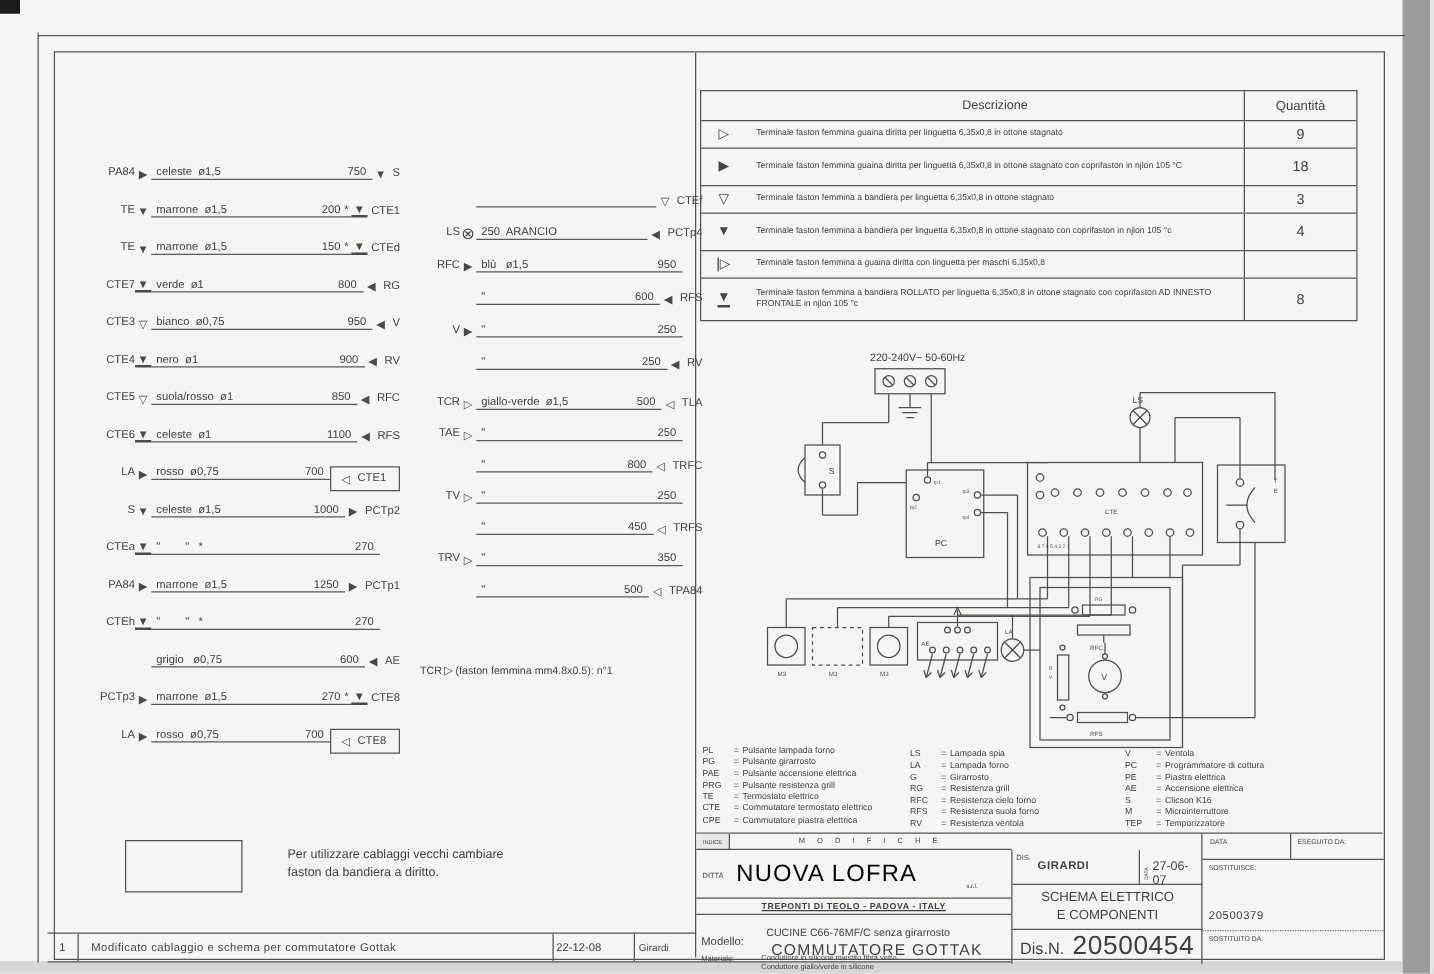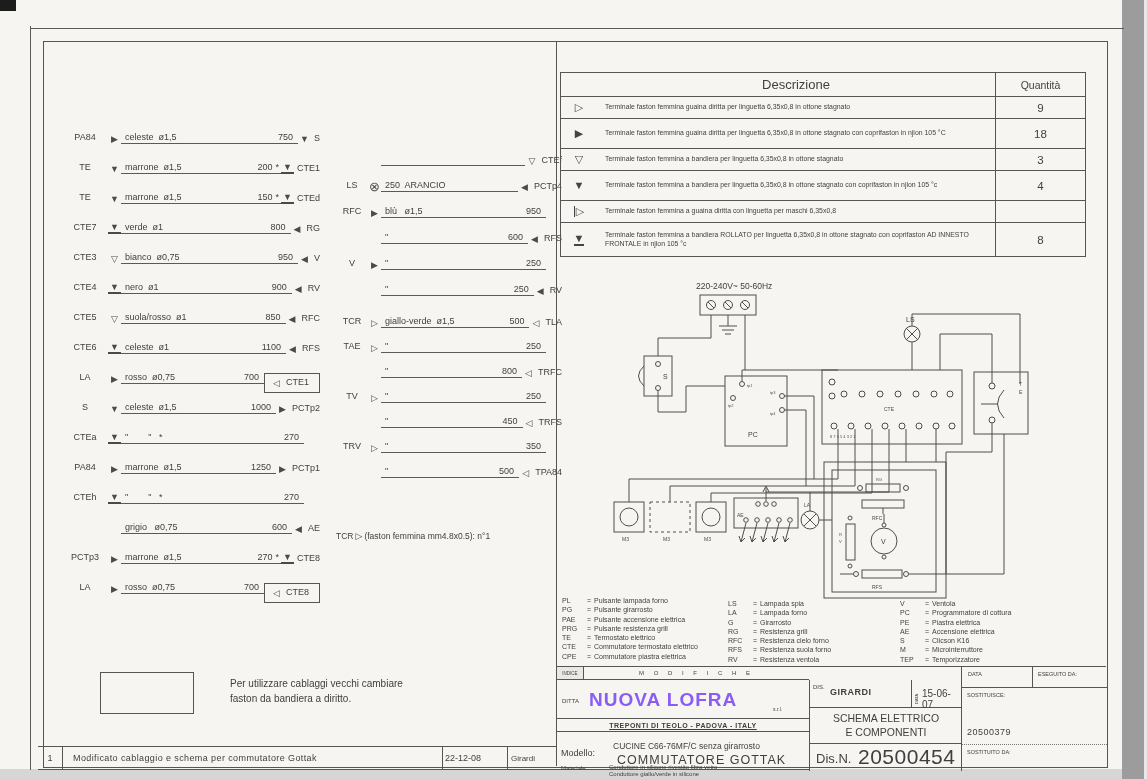--- a/index.html
+++ b/index.html
@@ -15,40 +15,40 @@
   .outer-top{position:absolute;left:30px;top:28px;width:1094px;height:1px;background:#5a5a5a;}
   .inner-frame{position:absolute;left:43px;top:41px;width:1063px;height:725px;border:1px solid #555;}
   .divider-v{position:absolute;left:556px;top:42px;width:1px;height:724px;background:#555;}
 
   
   .wlist{position:absolute;}
   .wrow{display:flex;align-items:flex-end;}
   .wlist-left .wrow{height:30px;width:258px;}
   .wlist-mid-a .wrow{height:26px;width:226px;}
   .wlist-mid-b .wrow{height:25px;width:226px;}
-  .wl{width:46px;text-align:center;font-size:9px;padding-bottom:2px;white-space:nowrap;}
+  .wl{width:46px;text-align:right;font-size:9px;padding-bottom:2px;white-space:nowrap;}
   .wlist-mid-a .wl,.wlist-mid-b .wl{width:32px;}
   .ws{width:13px;text-align:center;font-size:9px;line-height:9px;padding-bottom:0;color:#4a4a4a;}
   .ws.fr{border-bottom:2px solid #4a4a4a;}
   .ws.lamp{font-size:13px;line-height:11px;}
   .wire{flex:1;border-bottom:1px solid #5a5a5a;display:flex;justify-content:space-between;align-items:flex-end;padding:0 2px 1px 4px;}
   .wmid{font-size:9px;white-space:pre;}
   .wlen{font-size:9px;white-space:nowrap;}
   .wlen b{font-weight:normal;margin-left:3px;}
   .wrbox{display:flex;align-items:flex-end;gap:3px;padding-bottom:0;}
   .wrbox.boxed{border:1px solid #555;padding:3px 10px 4px 5px;margin-bottom:-9px;}
   .wr{font-size:9px;white-space:nowrap;padding-bottom:1px;}
   .tcr-note{position:absolute;left:336px;top:531px;font-size:8.5px;white-space:nowrap;}
   .tcr-note .g{font-size:9px;margin:0 2px;}
 
   
   .ptable{position:absolute;left:560px;top:72px;width:524px;border:1px solid #555;background:transparent;}
   .phead,.prow{display:grid;grid-template-columns:36px 1fr 90px;}
   .phead{height:23px;border-bottom:1px solid #555;}
-  .phead .pc-desc{font-size:13px;display:flex;align-items:center;justify-content:center;}
+  .phead .pc-desc{font-size:10px;display:flex;align-items:center;justify-content:center;}
   .phead .pc-qty{font-size:10.5px;display:flex;align-items:center;justify-content:center;border-left:1px solid #555;}
   .prow{border-bottom:1px solid #555;}
   .prow:last-child{border-bottom:none;}
   .pc-sym{display:flex;align-items:center;justify-content:center;}
   .psym{font-size:11px;color:#444;line-height:11px;}
   .psym.bar{border-left:1.5px solid #444;padding-left:1px;}
   .psym.fr{border-bottom:2px solid #444;}
   .prow .pc-desc{font-size:6.9px;line-height:8.5px;padding:3px 4px 3px 8px;display:flex;flex-direction:column;justify-content:center;}
   .prow .pc-qty{border-left:1px solid #555;display:flex;align-items:center;justify-content:center;font-size:11.5px;}
   .r1{min-height:21px;} .r2{min-height:29px;} .r3{min-height:21px;}
@@ -75,21 +75,21 @@
   .rev-date{width:62px;border-left:1px solid #555;display:flex;align-items:center;font-size:9px;padding-left:2px;}
   .rev-name{width:46px;border-left:1px solid #555;display:flex;align-items:center;font-size:8px;padding-left:3px;}
 
   
   .tblock{position:absolute;left:557px;top:666px;width:549px;height:104px;border-top:1.5px solid #555;font-size:8px;}
   .tb{position:absolute;box-sizing:border-box;}
   .tb-indice{left:0;top:0;width:27px;height:13px;border-right:1px solid #555;border-bottom:1px solid #555;font-size:4.5px;display:flex;align-items:center;justify-content:center;background:#e9e8e4;}
   .tb-modif{left:27px;top:0;width:225px;height:13px;border-bottom:1px solid #555;display:flex;align-items:center;justify-content:center;font-size:6px;letter-spacing:4px;}
   .tb-ditta{left:0;top:13px;width:252px;height:39px;border-bottom:1px solid #555;}
   .tb-ditta .small{position:absolute;left:5px;top:18px;font-size:6px;}
-  .tb-ditta .logo{position:absolute;left:32px;top:9px;font-size:19px;font-weight:bold;letter-spacing:1px;color:#8b5cf6;}
+  .tb-ditta .logo{position:absolute;left:32px;top:9px;font-size:19px;font-weight:normal;letter-spacing:1px;color:#000000;}
   .tb-ditta .srl{position:absolute;left:216px;top:26px;font-size:5px;}
   .tb-addr{left:0;top:52px;width:252px;height:13px;border-bottom:1px solid #555;display:flex;align-items:center;justify-content:center;font-size:7px;font-weight:bold;letter-spacing:0.5px;text-decoration:underline;}
   .tb-modello{left:0;top:71px;width:252px;height:32px;border-bottom:1px solid #555;}
   .tb-modello .lbl{position:absolute;left:4px;top:10px;font-size:9px;}
   .tb-modello .l1{position:absolute;left:56px;top:3px;font-size:8.5px;}
   .tb-modello .l2{position:absolute;left:60px;top:15px;font-size:12.5px;letter-spacing:1px;}
   .tb-mat{left:0;top:97px;width:252px;height:7px;}
   .tb-mat .lbl{position:absolute;left:4px;top:1px;font-size:6px;}
   .tb-mat .l1{position:absolute;left:52px;top:0;font-size:6px;}
   .tb-mat .l2{position:absolute;left:52px;top:7px;font-size:6px;}
@@ -932,21 +932,21 @@
       <span class="lbl">Materiale:</span>
       <span class="l1">Conduttore in silicone rivestito fibra vetro</span>
       <span class="l2">Conduttore giallo/verde in silicone</span>
     </div>
     <div class="tb tb-mid">
       <div class="tb-dis">
         <span class="dl">DIS.</span>
         <span class="dn">GIRARDI</span>
         <span class="dsep"></span>
         <span class="dv">DATA</span>
-        <span class="dd">15-06-07</span>
+        <span class="dd">27-06-07</span>
       </div>
       <div class="tb-title">
         <span>SCHEMA  ELETTRICO</span>
         <span>E  COMPONENTI</span>
       </div>
       <div class="tb-disn">
         <span class="lab">Dis.N.</span>
         <span class="num">20500454</span>
       </div>
     </div>

